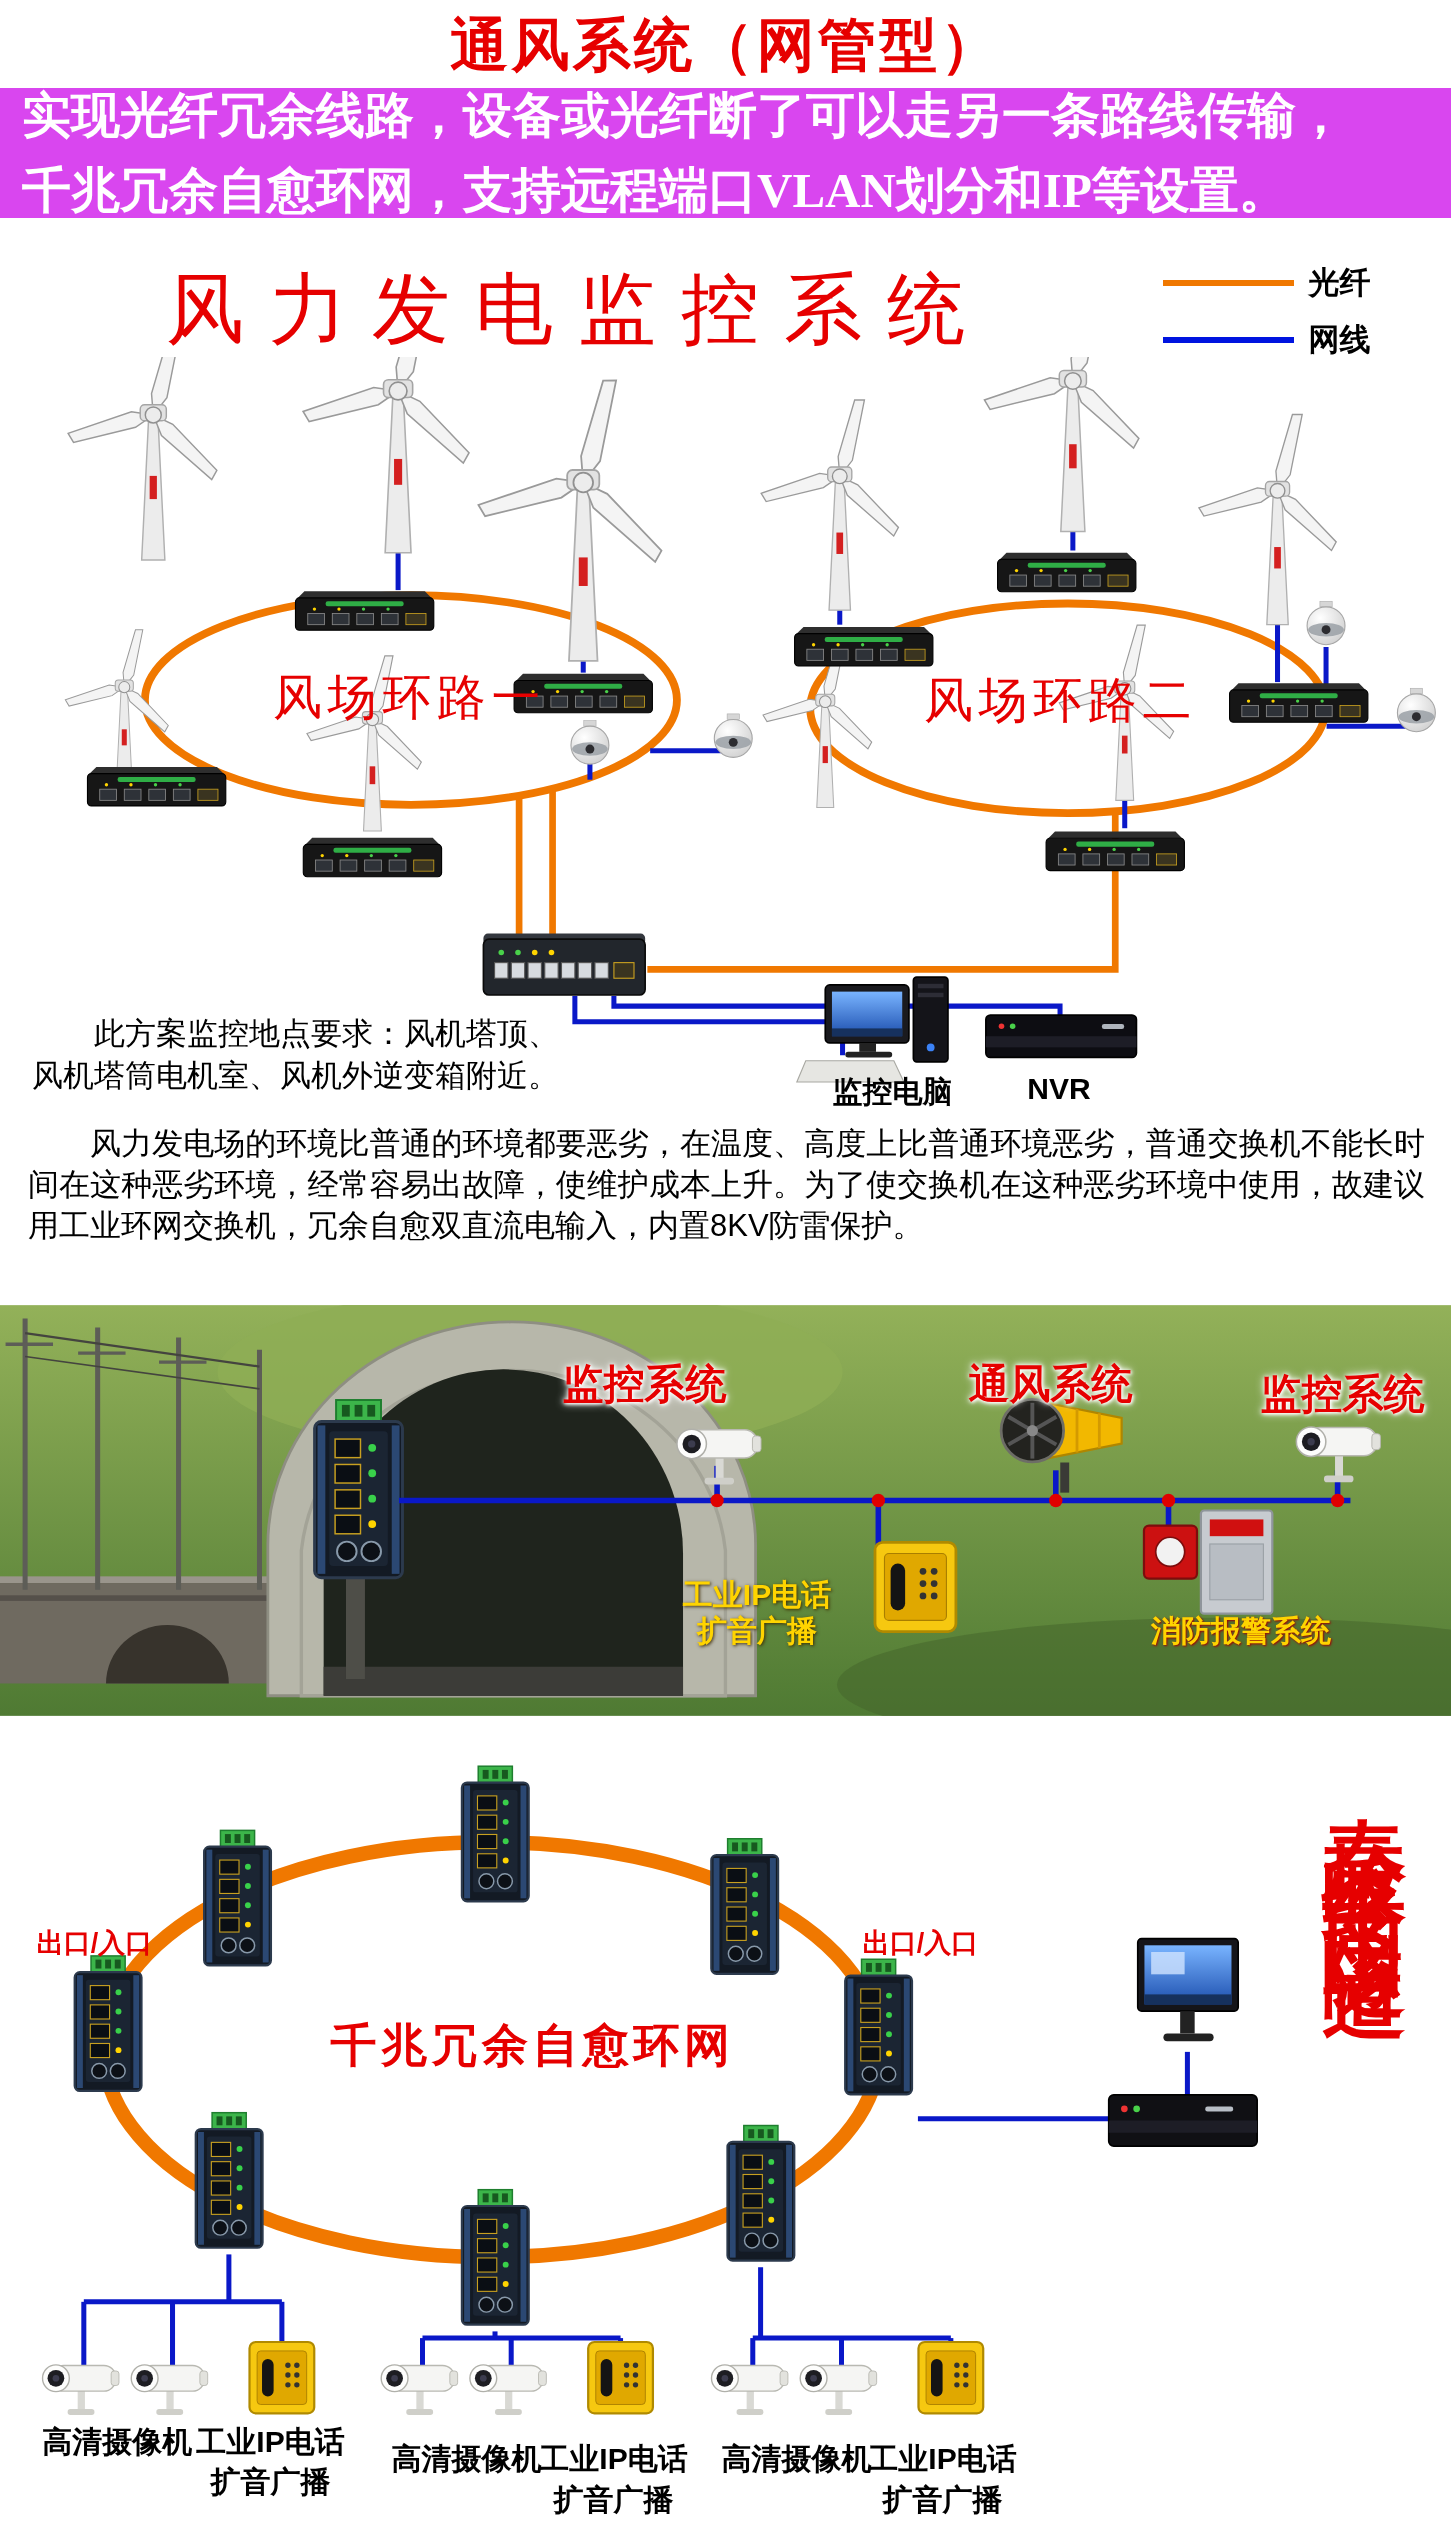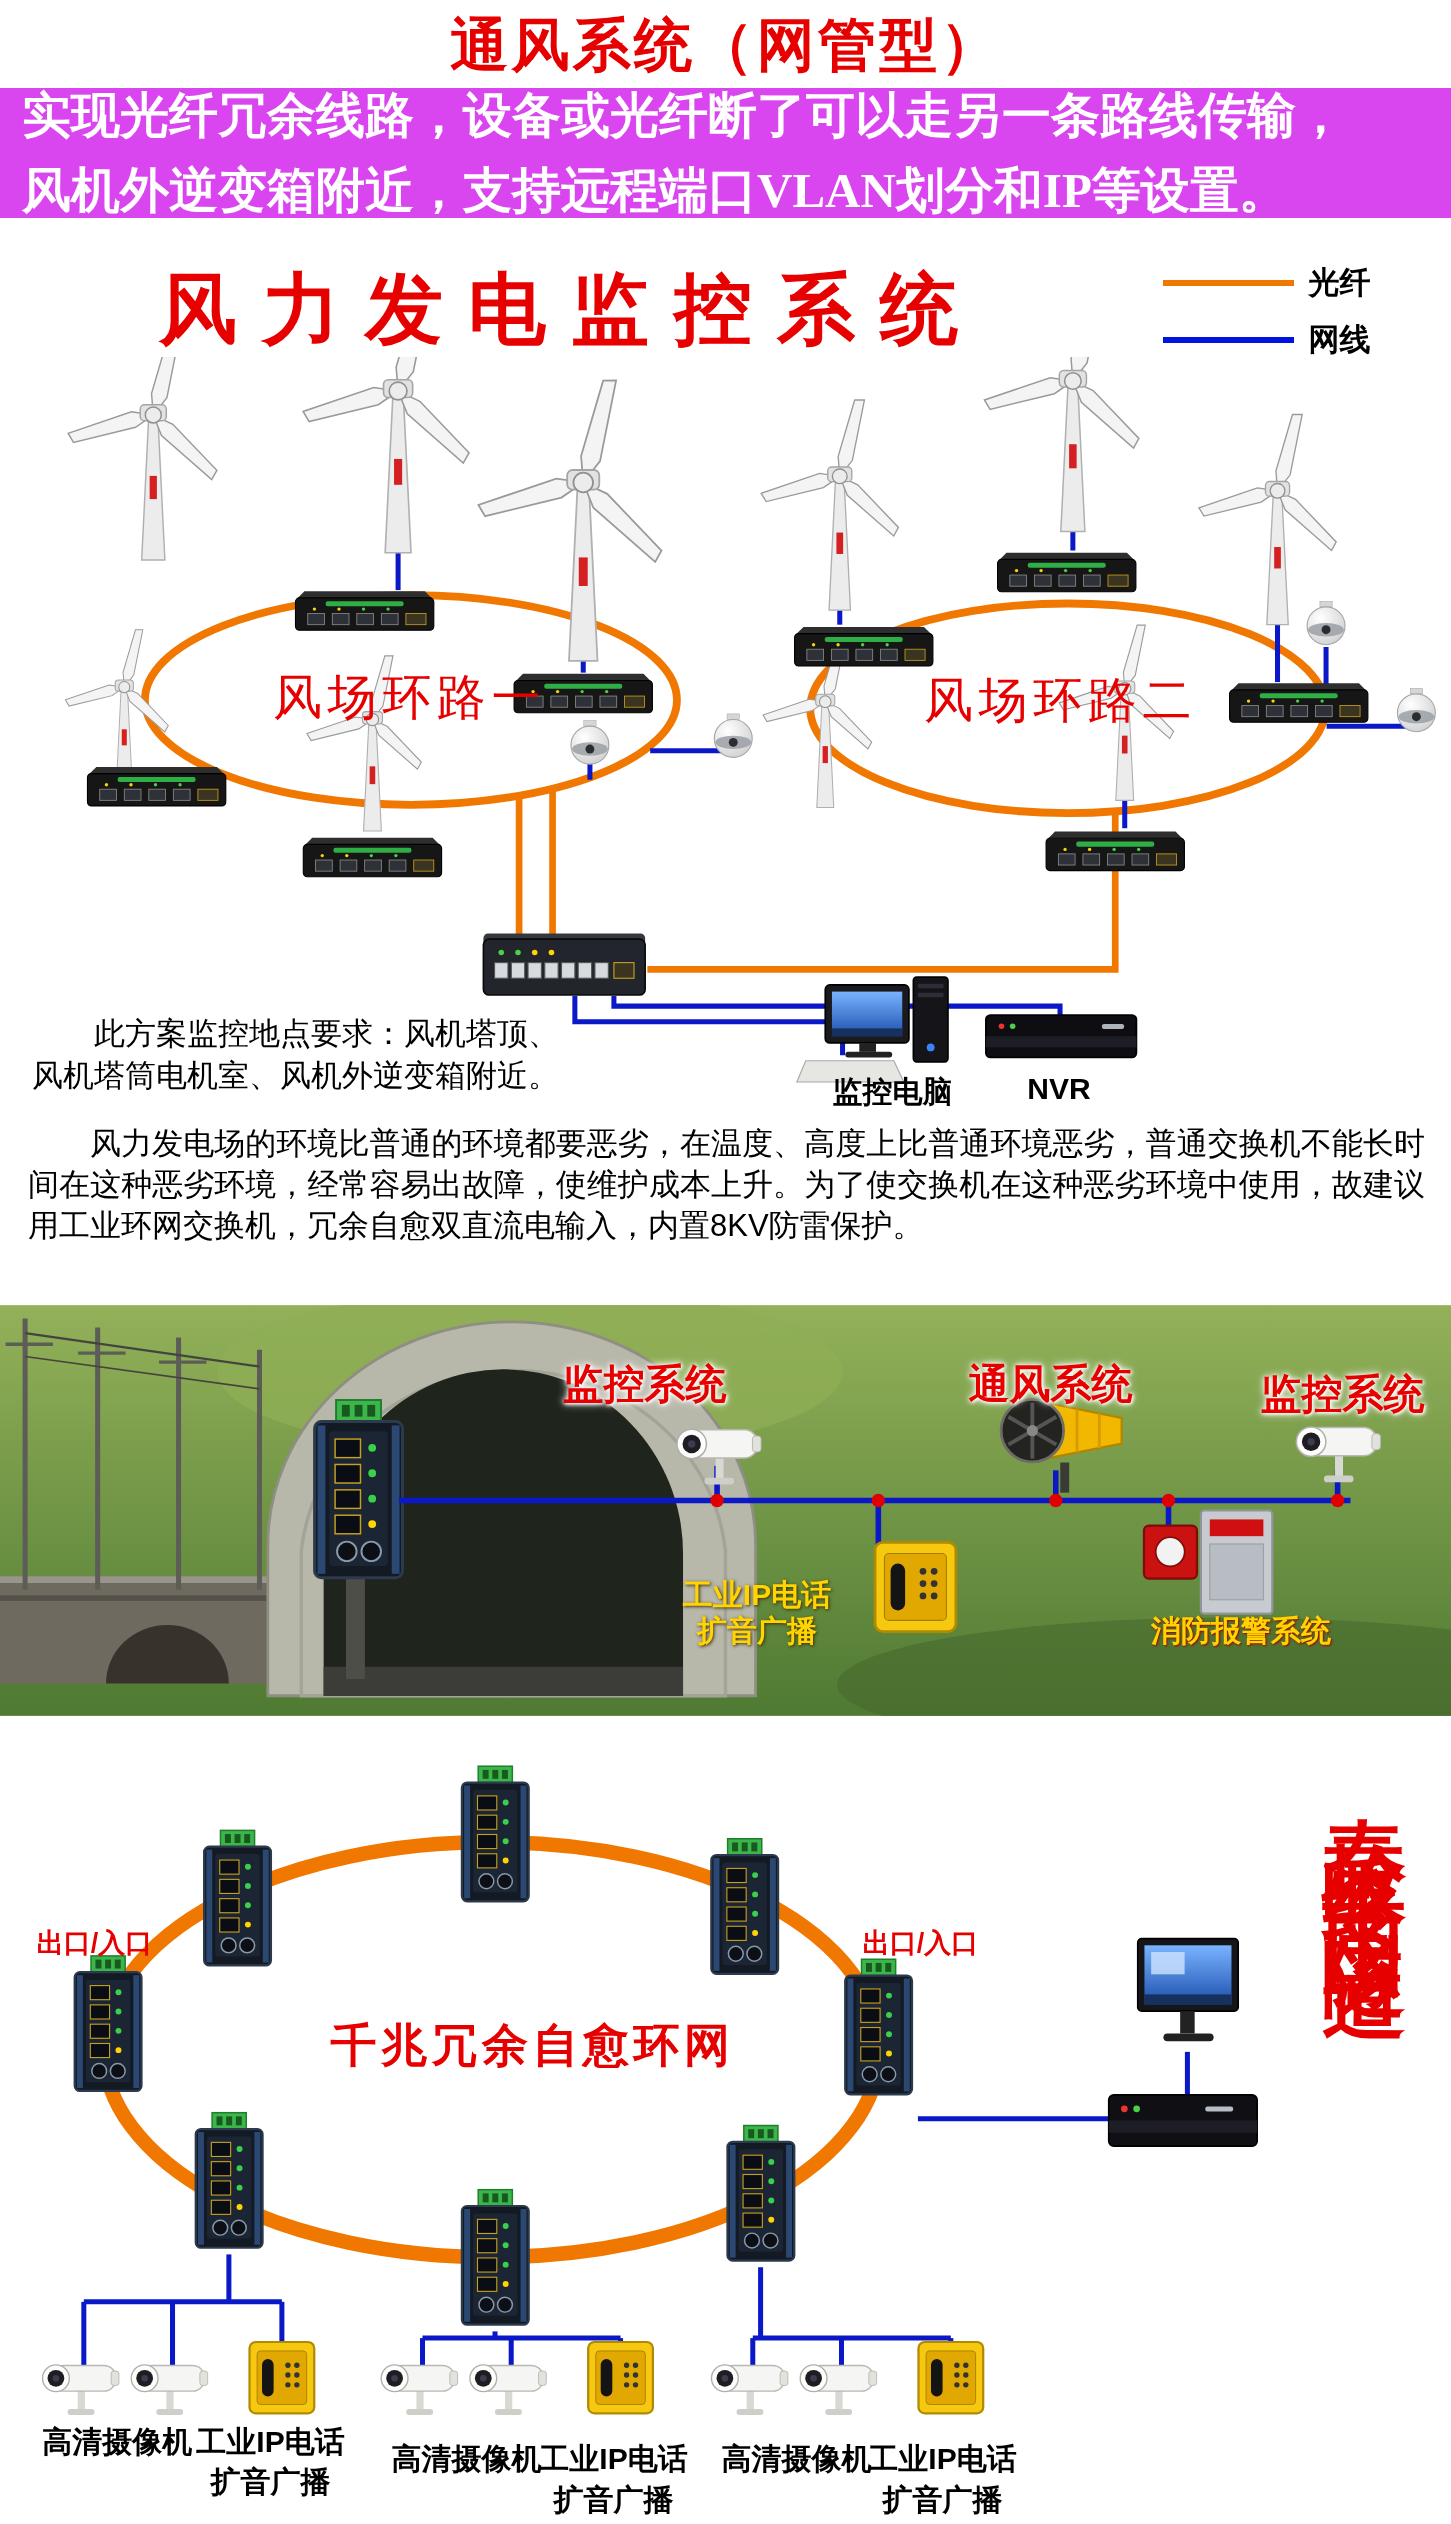--- a/index.html
+++ b/index.html
@@ -9,21 +9,21 @@
   .abs{position:absolute}
 
   
   .page-title{top:6.7px;left:0;width:100%;text-align:center;font-size:58px;font-weight:bold;
     color:#e60000;font-family:"Liberation Serif","DejaVu Serif",serif;letter-spacing:3.3px}
   .banner{top:88px;left:0;width:100%;height:130px;background:#d946ef;color:#ffffff;
     display:flex;flex-direction:column;justify-content:center;gap:9px;padding:0 22px;
     font-size:49px;font-weight:bold;font-family:"Liberation Serif","DejaVu Serif",serif;white-space:nowrap}
 
   
-  .wind-title{top:258px;left:159px;font-size:78px;font-weight:bold;color:#e60000;letter-spacing:25px;white-space:nowrap}
+  .wind-title{top:258px;left:166px;font-size:78px;font-weight:normal;color:#e60000;letter-spacing:25px;white-space:nowrap}
   .legend{top:262px;left:1163px;display:flex;flex-direction:column;gap:15px}
   .legend-row{display:flex;align-items:center;gap:14.5px}
   .legend-line{width:131px;height:6.7px;display:inline-block}
   .legend-line.fiber{background:#f07800}
   .legend-line.cable{background:#0014e0}
   .legend-label{font-size:31px;color:#000;font-weight:bold}
 
   .ring-label{font-size:49px;font-weight:normal;color:#e60000;letter-spacing:5.6px;white-space:nowrap;text-align:center}
   .ring-label.one{top:665px;left:270px;width:279px}
   .ring-label.two{top:668px;left:921px;width:279px}
@@ -157,21 +157,21 @@
           <circle cx="106" cy="74" r="6" fill="#333"></circle>
         <circle cx="86" cy="96" r="6" fill="#333"></circle>
           <circle cx="106" cy="96" r="6" fill="#333"></circle>
       </g>
     </defs>
   </svg>
 
   <h1 class="abs page-title">通风系统（网管型）</h1>
   <div class="abs banner">
     <div>实现光纤冗余线路，设备或光纤断了可以走另一条路线传输，</div>
-    <div>风机外逆变箱附近，支持远程端口VLAN划分和IP等设置。</div>
+    <div>千兆冗余自愈环网，支持远程端口VLAN划分和IP等设置。</div>
   </div>
 
   <h2 class="abs wind-title">风力发电监控系统</h2>
 
   <div class="abs legend">
     <div class="legend-row">
       <span class="legend-line fiber"></span>
       <span class="legend-label">光纤</span>
     </div>
     <div class="legend-row">

